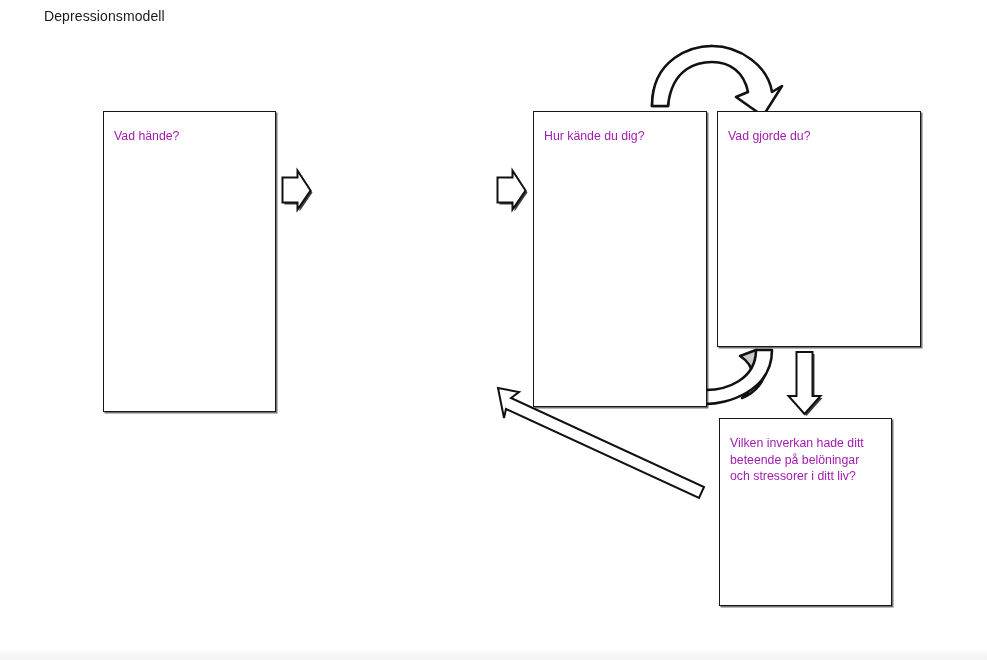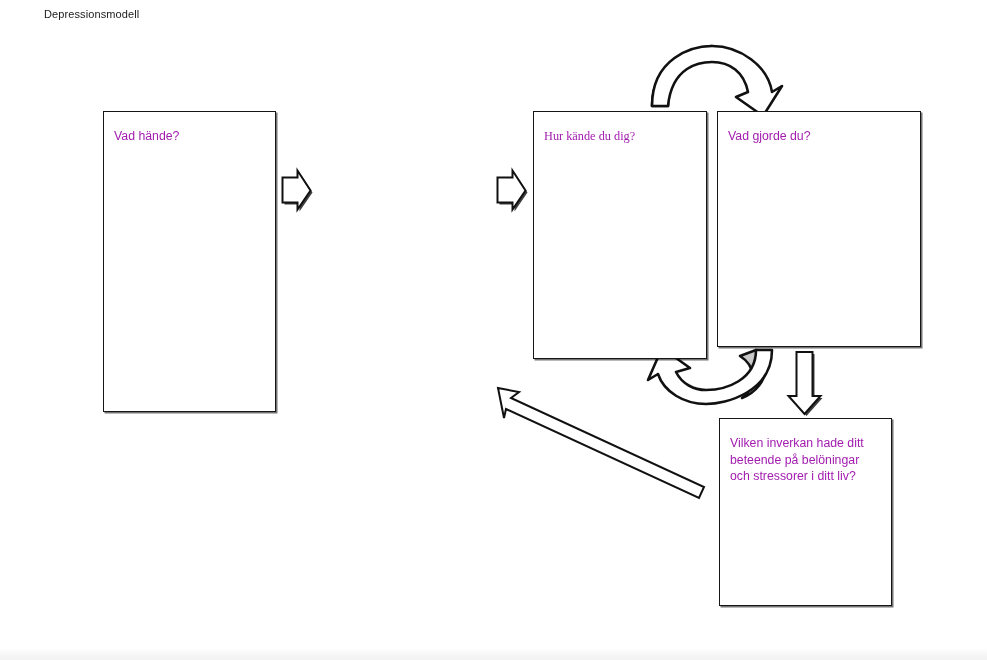--- a/index.html
+++ b/index.html
@@ -23,21 +23,21 @@
     left: 0;
     top: 648px;
     width: 987px;
     height: 12px;
     background: linear-gradient(to bottom, #ffffff 0%, #f6f6f6 60%, #f2f2f2 100%);
   }
   #page-title {
     position: absolute;
     left: 44px;
     top: 8px;
-    font-size: 11px;
+    font-size: 14px;
     color: #1a1a1a;
     letter-spacing: 0.1px;
     white-space: nowrap;
   }
   .card {
     position: absolute;
     background: #ffffff;
     border: 1.6px solid #161616;
     box-sizing: border-box;
     box-shadow: 1.5px 1.5px 0 rgba(0,0,0,0.55);
@@ -49,21 +49,21 @@
     line-height: 16.5px;
     color: #a21caf;
     white-space: pre-line;
   }
   .t-head { top: 16px; }
   .t-mid  { top: 137px; }
 
   
   #card-what-happened     { left: 103px; top: 111px; width: 173px;  height: 301px; }
   #card-consequence       { left: 317px; top: 111px; width: 172px;  height: 301px; }
-  #card-how-felt          { left: 533px; top: 111px; width: 174px;  height: 248px; font-family: Liberation Serif, serif; }
+  #card-how-felt          { left: 533px; top: 111px; width: 174px;  height: 296px; }
   #card-what-did          { left: 717px; top: 111px; width: 204px;  height: 236px; }
   #card-impact            { left: 719px; top: 418px; width: 173px;  height: 188px; }
 
   .svg-layer {
     position: absolute;
     left: 0; top: 0;
     width: 987px;
     height: 660px;
     pointer-events: none;
   }

